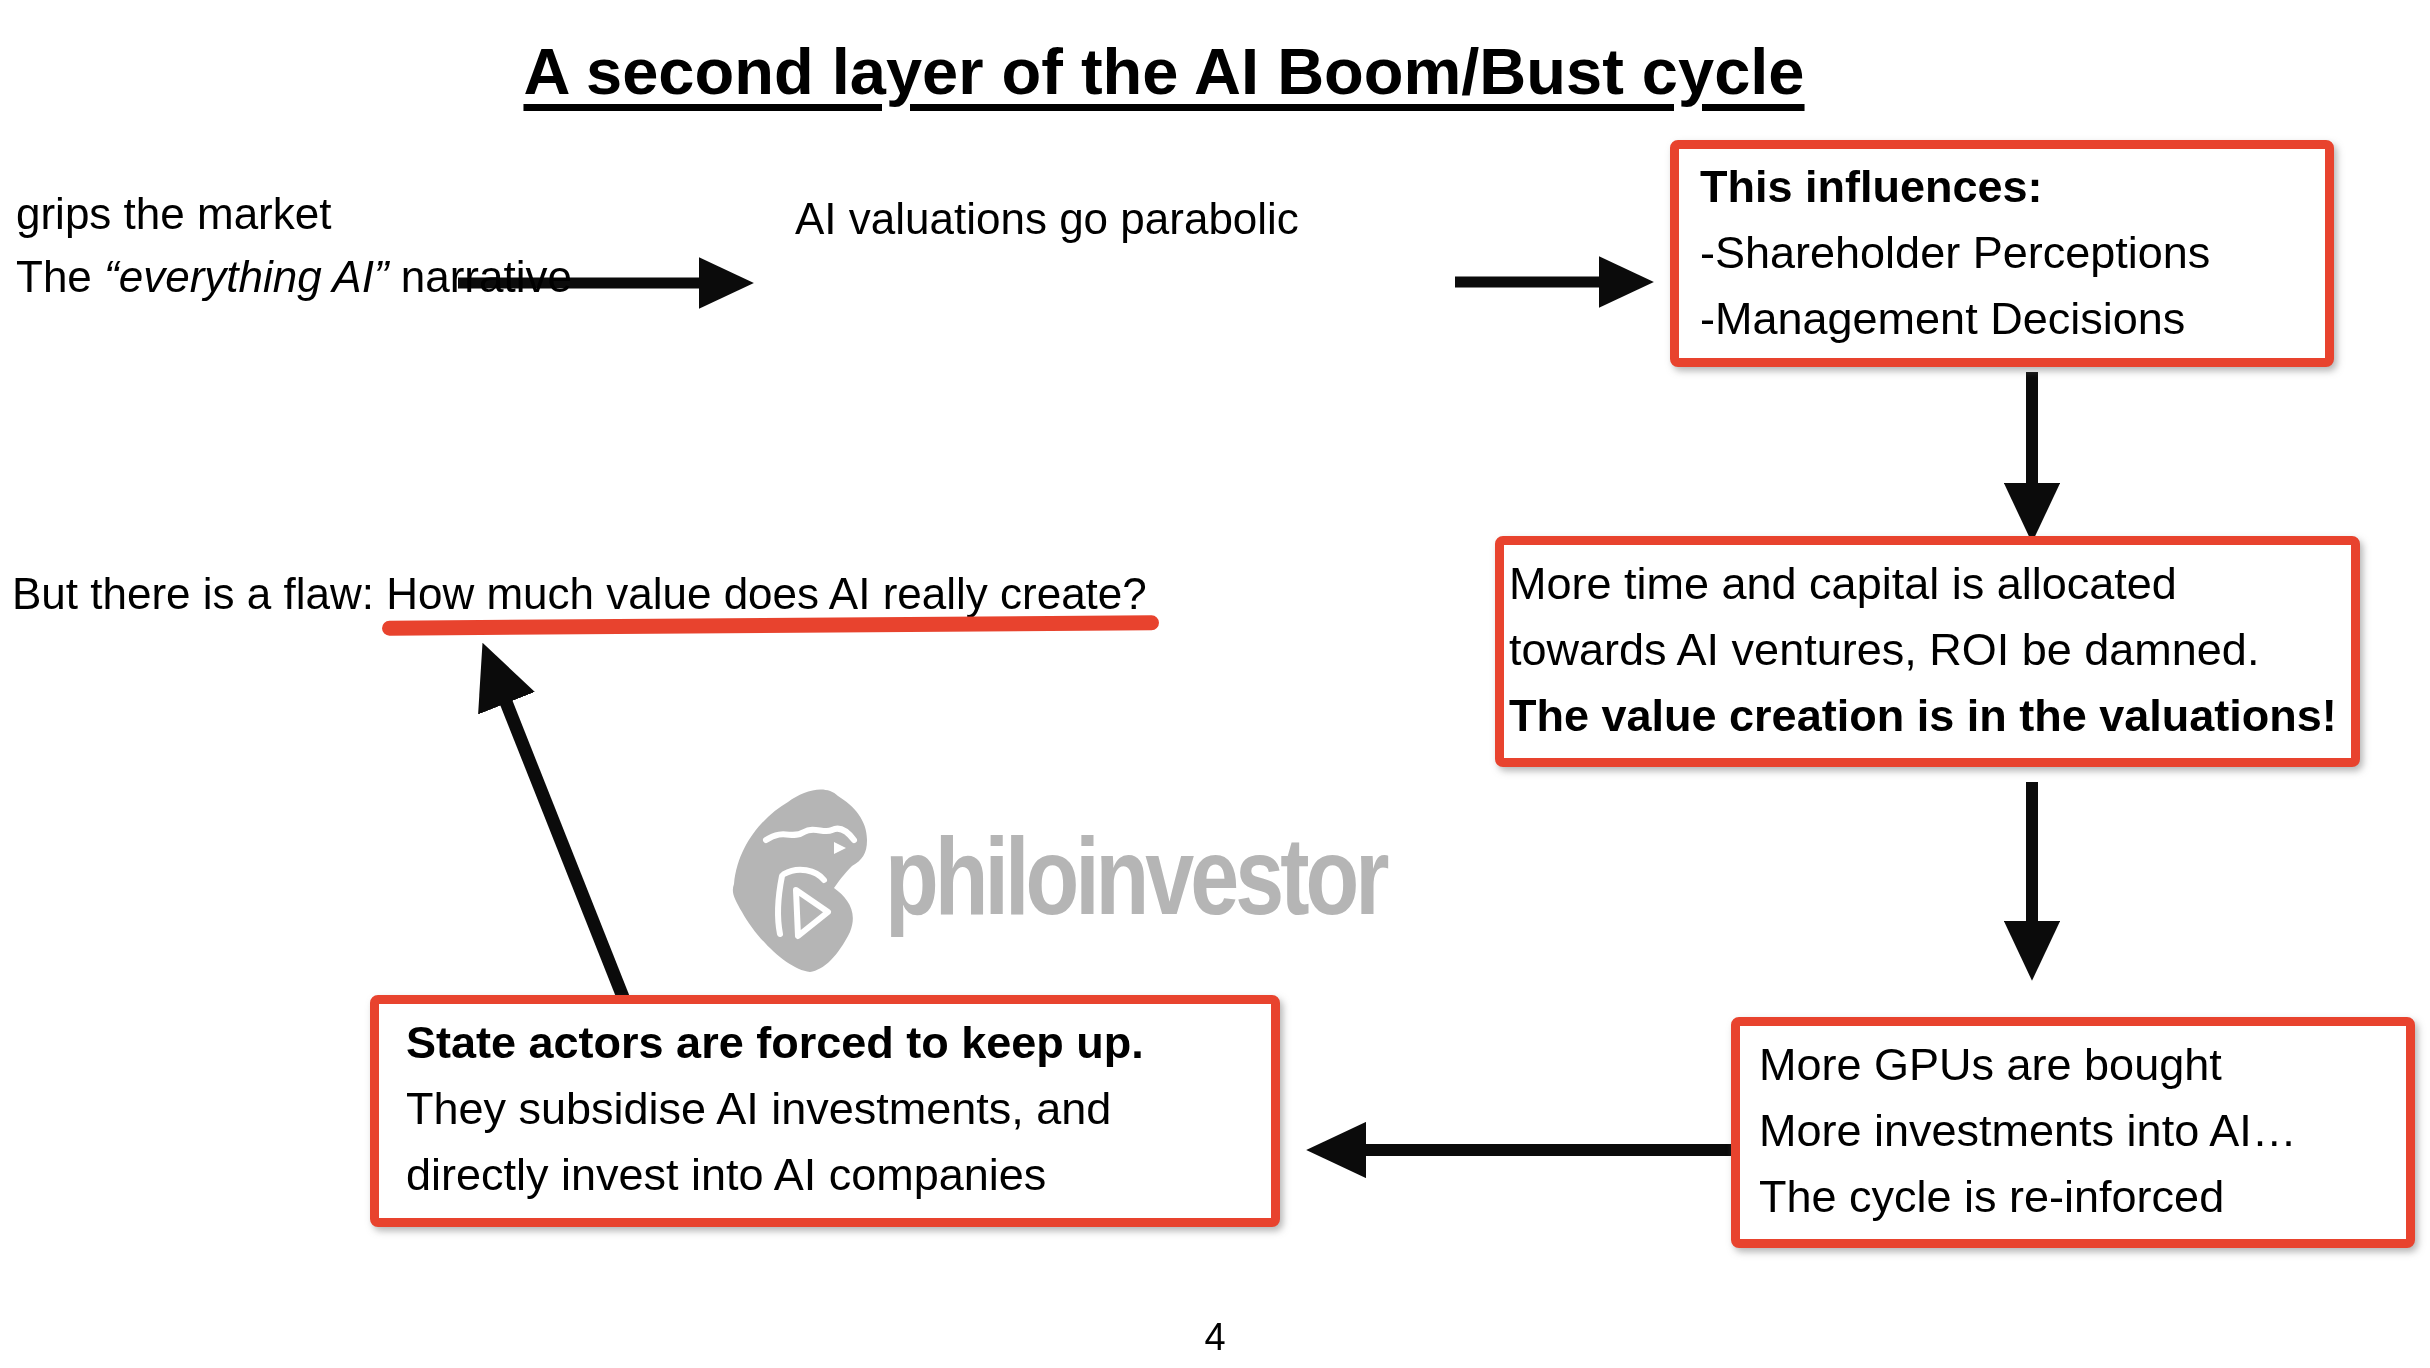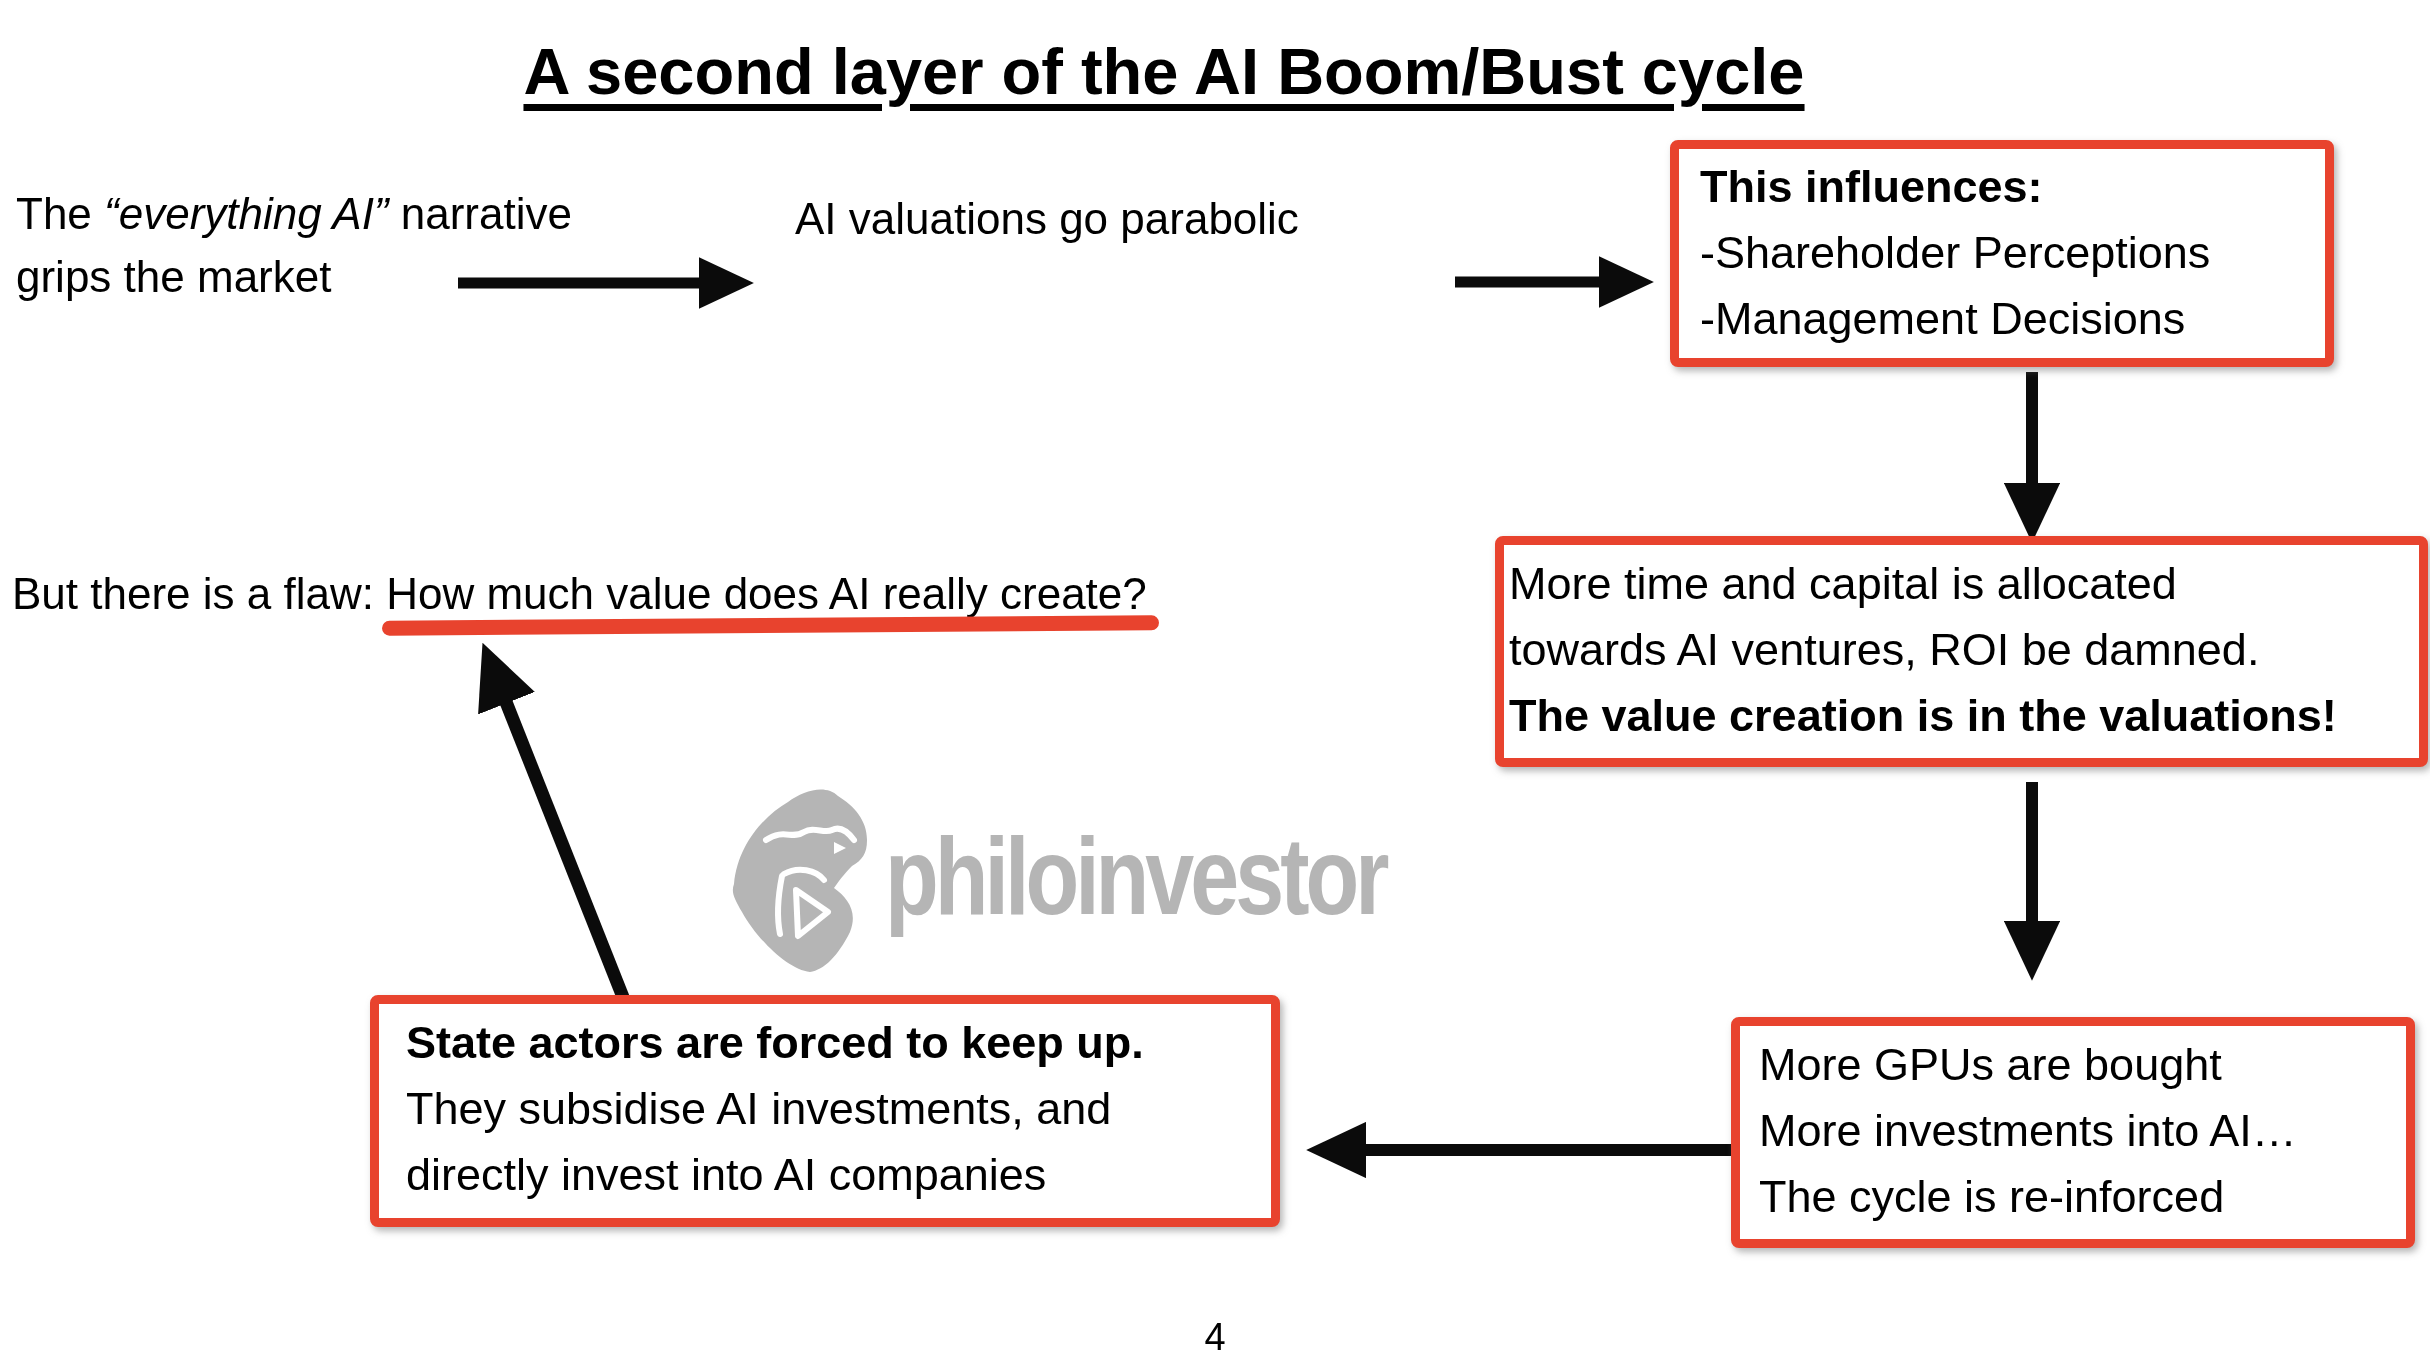--- a/index.html
+++ b/index.html
@@ -22,21 +22,21 @@
     content:"";position:absolute;left:-4px;right:-12px;top:56px;height:15px;
     background:var(--red);border-radius:9px;transform:rotate(-0.4deg);
   }
   .box{
     position:absolute;box-sizing:border-box;background:#fff;
     border:9px solid var(--red);border-radius:8px;
     box-shadow:3px 4px 7px rgba(110,110,110,0.5);
     font-size:45px;line-height:66px;white-space:nowrap;overflow:hidden;
   }
   .box-influences{left:1670px;top:140px;width:664px;height:227px;padding:5px 6px 0 21px;}
-  .box-allocation{left:1495px;top:536px;width:933px;height:231px;padding:6px 2px 0 5px;}
+  .box-allocation{left:1495px;top:536px;width:865px;height:231px;padding:6px 2px 0 5px;}
   .box-state{left:370px;top:995px;width:910px;height:232px;padding:6px 6px 0 27px;}
   .box-gpu{left:1731px;top:1017px;width:684px;height:231px;padding:6px 6px 0 19px;}
   .bold{font-weight:bold;}
   .overlay{position:absolute;left:0;top:0;pointer-events:none;}
   .wm-text{
     position:absolute;left:885px;top:812px;font-size:110px;font-weight:bold;
     color:var(--gray);letter-spacing:-5px;transform:scaleX(0.8);transform-origin:0 50%;
     white-space:nowrap;
   }
   .wm-logo{position:absolute;left:726px;top:786px;}
@@ -70,22 +70,22 @@
     <path fill="#ffffff" d="M108,56 L120,62 L108,68 Z"></path>
     <path fill="none" stroke="#ffffff" stroke-width="6" stroke-linecap="round" d="M58,88 C72,80 90,84 98,94"></path>
     <path fill="none" stroke="#ffffff" stroke-width="6" stroke-linecap="round" d="M56,90 C52,110 50,128 54,148"></path>
     <path fill="var(--gray)" stroke="#ffffff" stroke-width="6" stroke-linejoin="round" d="M70,104 L102,126 L72,150 Z"></path>
   </svg>
   <div class="wm-text">philoinvestor</div>
 
   <div class="title">A second layer of the AI Boom/Bust cycle</div>
 
   <div class="tblock t-narrative">
+    <div>grips the market</div>
     <div><span>The </span><span class="em-italic">“everything AI”</span><span> narrative</span></div>
-    <div>grips the market</div>
   </div>
 
   <div class="tblock t-valuations">
     <div>AI valuations go parabolic</div>
   </div>
 
   <div class="tblock t-flaw"><span>But there is a flaw: </span><span class="q">How much value does AI really create?</span></div>
 
   <div class="box box-influences">
     <div class="bold">This influences:</div>

